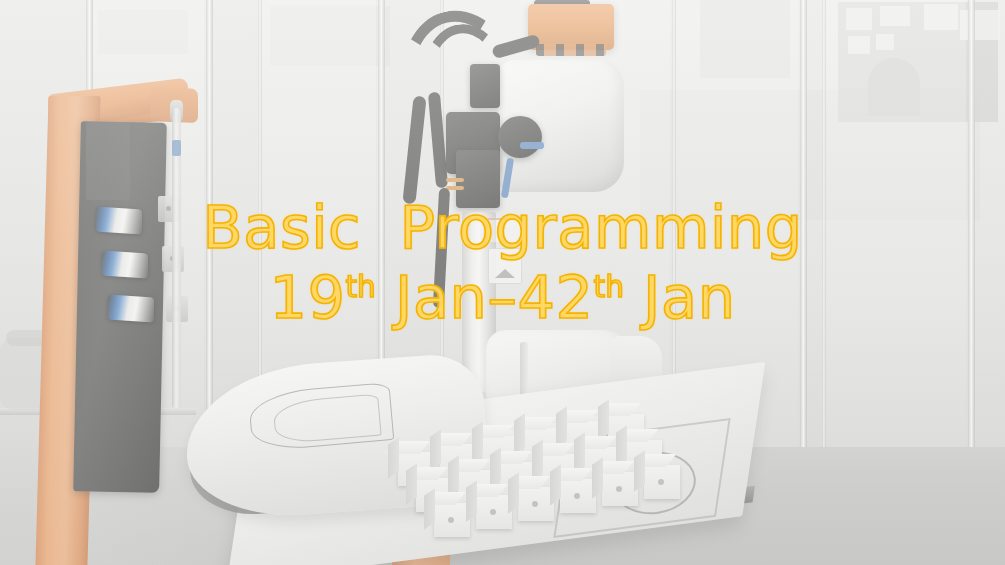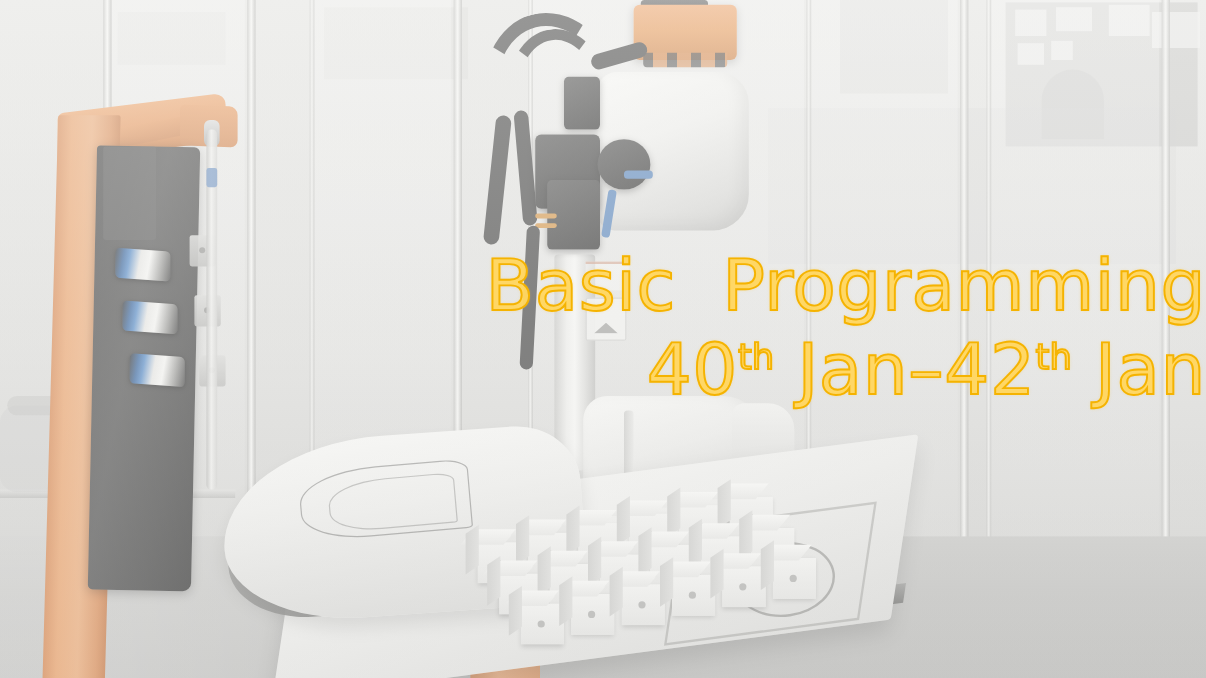--- a/index.html
+++ b/index.html
@@ -290,22 +290,22 @@
 
   
   .haze{
     position:absolute;inset:0;
     background:linear-gradient(180deg,rgba(245,245,243,.50) 0%,rgba(240,240,238,.40) 45%,rgba(228,228,226,.34) 100%);
     pointer-events:none;
   }
 
   
   .title-block{
-    position:absolute;left:0;right:0;top:208px;
-    text-align:right;
+    position:absolute;left:0;right:0;top:198px;
+    text-align:center;
     pointer-events:none;
   }
   .title-line{
     font-family:"DejaVu Sans", sans-serif;
     font-weight:400;
     letter-spacing:.5px;
     color:rgba(255,255,255,.04);
     -webkit-text-stroke:1.6px #f5b301;
     text-shadow:
        0 0 1px rgba(255,214,92,.95),
@@ -527,16 +527,16 @@
           <span class="side"></span>
           <span class="hole"></span>
         </div>
       </div>
 
     <div class="haze"></div>
   </div>
 
   <div class="title-block">
     <div class="title-line line-1">Basic  Programming</div>
-    <div class="title-line line-2"><span>40</span><span class="sup">th</span><span> </span><span>Jan</span><span>–</span><span>42</span><span class="sup">th</span><span> </span><span>Jan</span></div>
+    <div class="title-line line-2"><span>19</span><span class="sup">th</span><span> </span><span>Jan</span><span>–</span><span>42</span><span class="sup">th</span><span> </span><span>Jan</span></div>
   </div>
 
 </div>
 
 </body></html>

